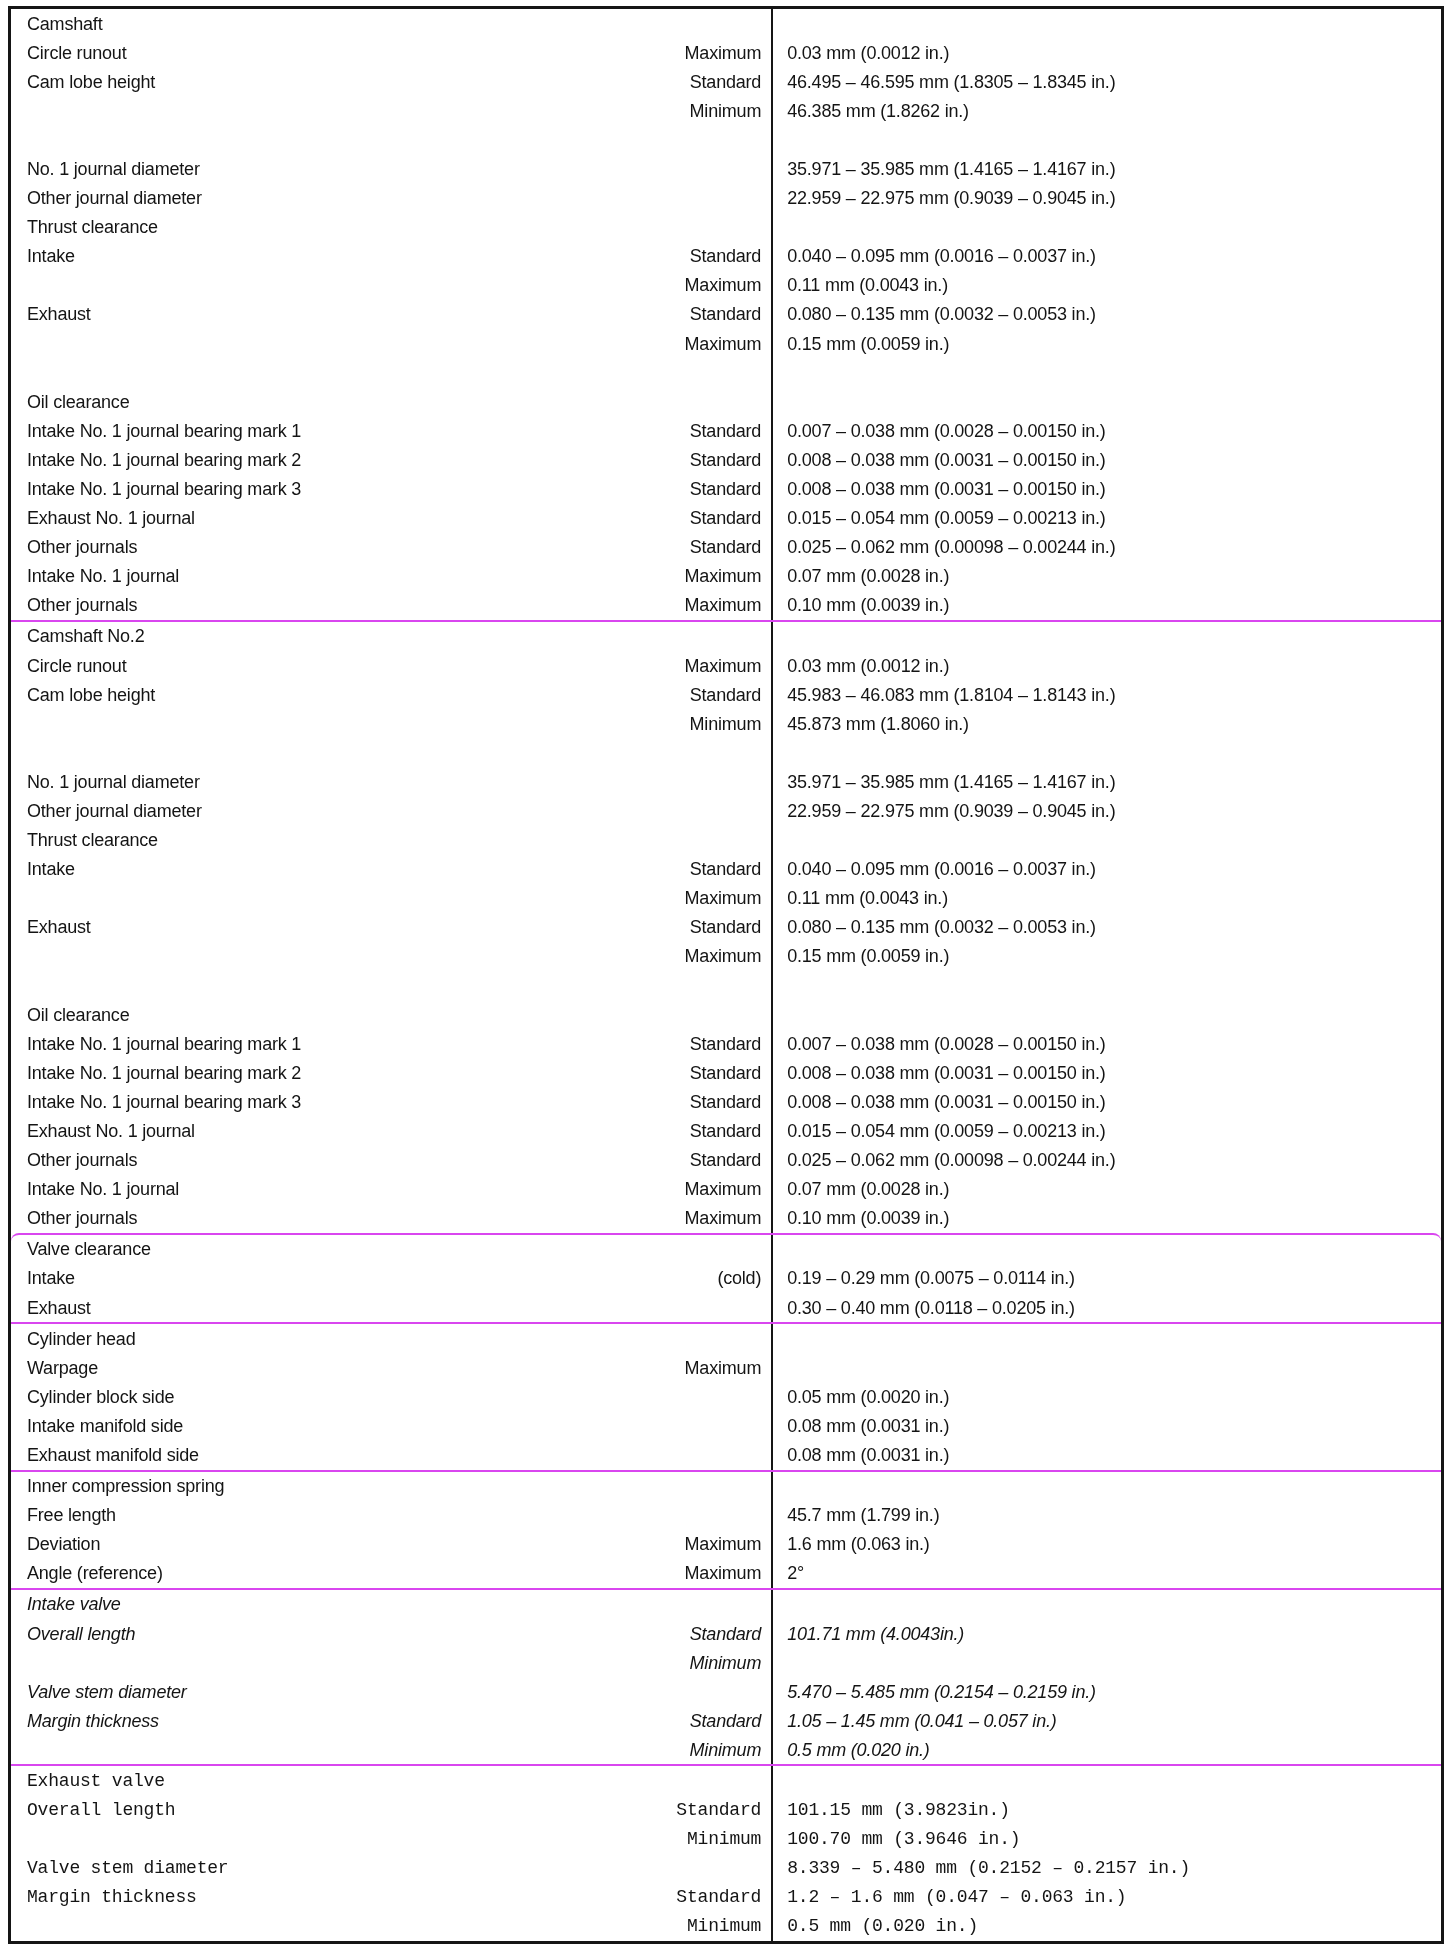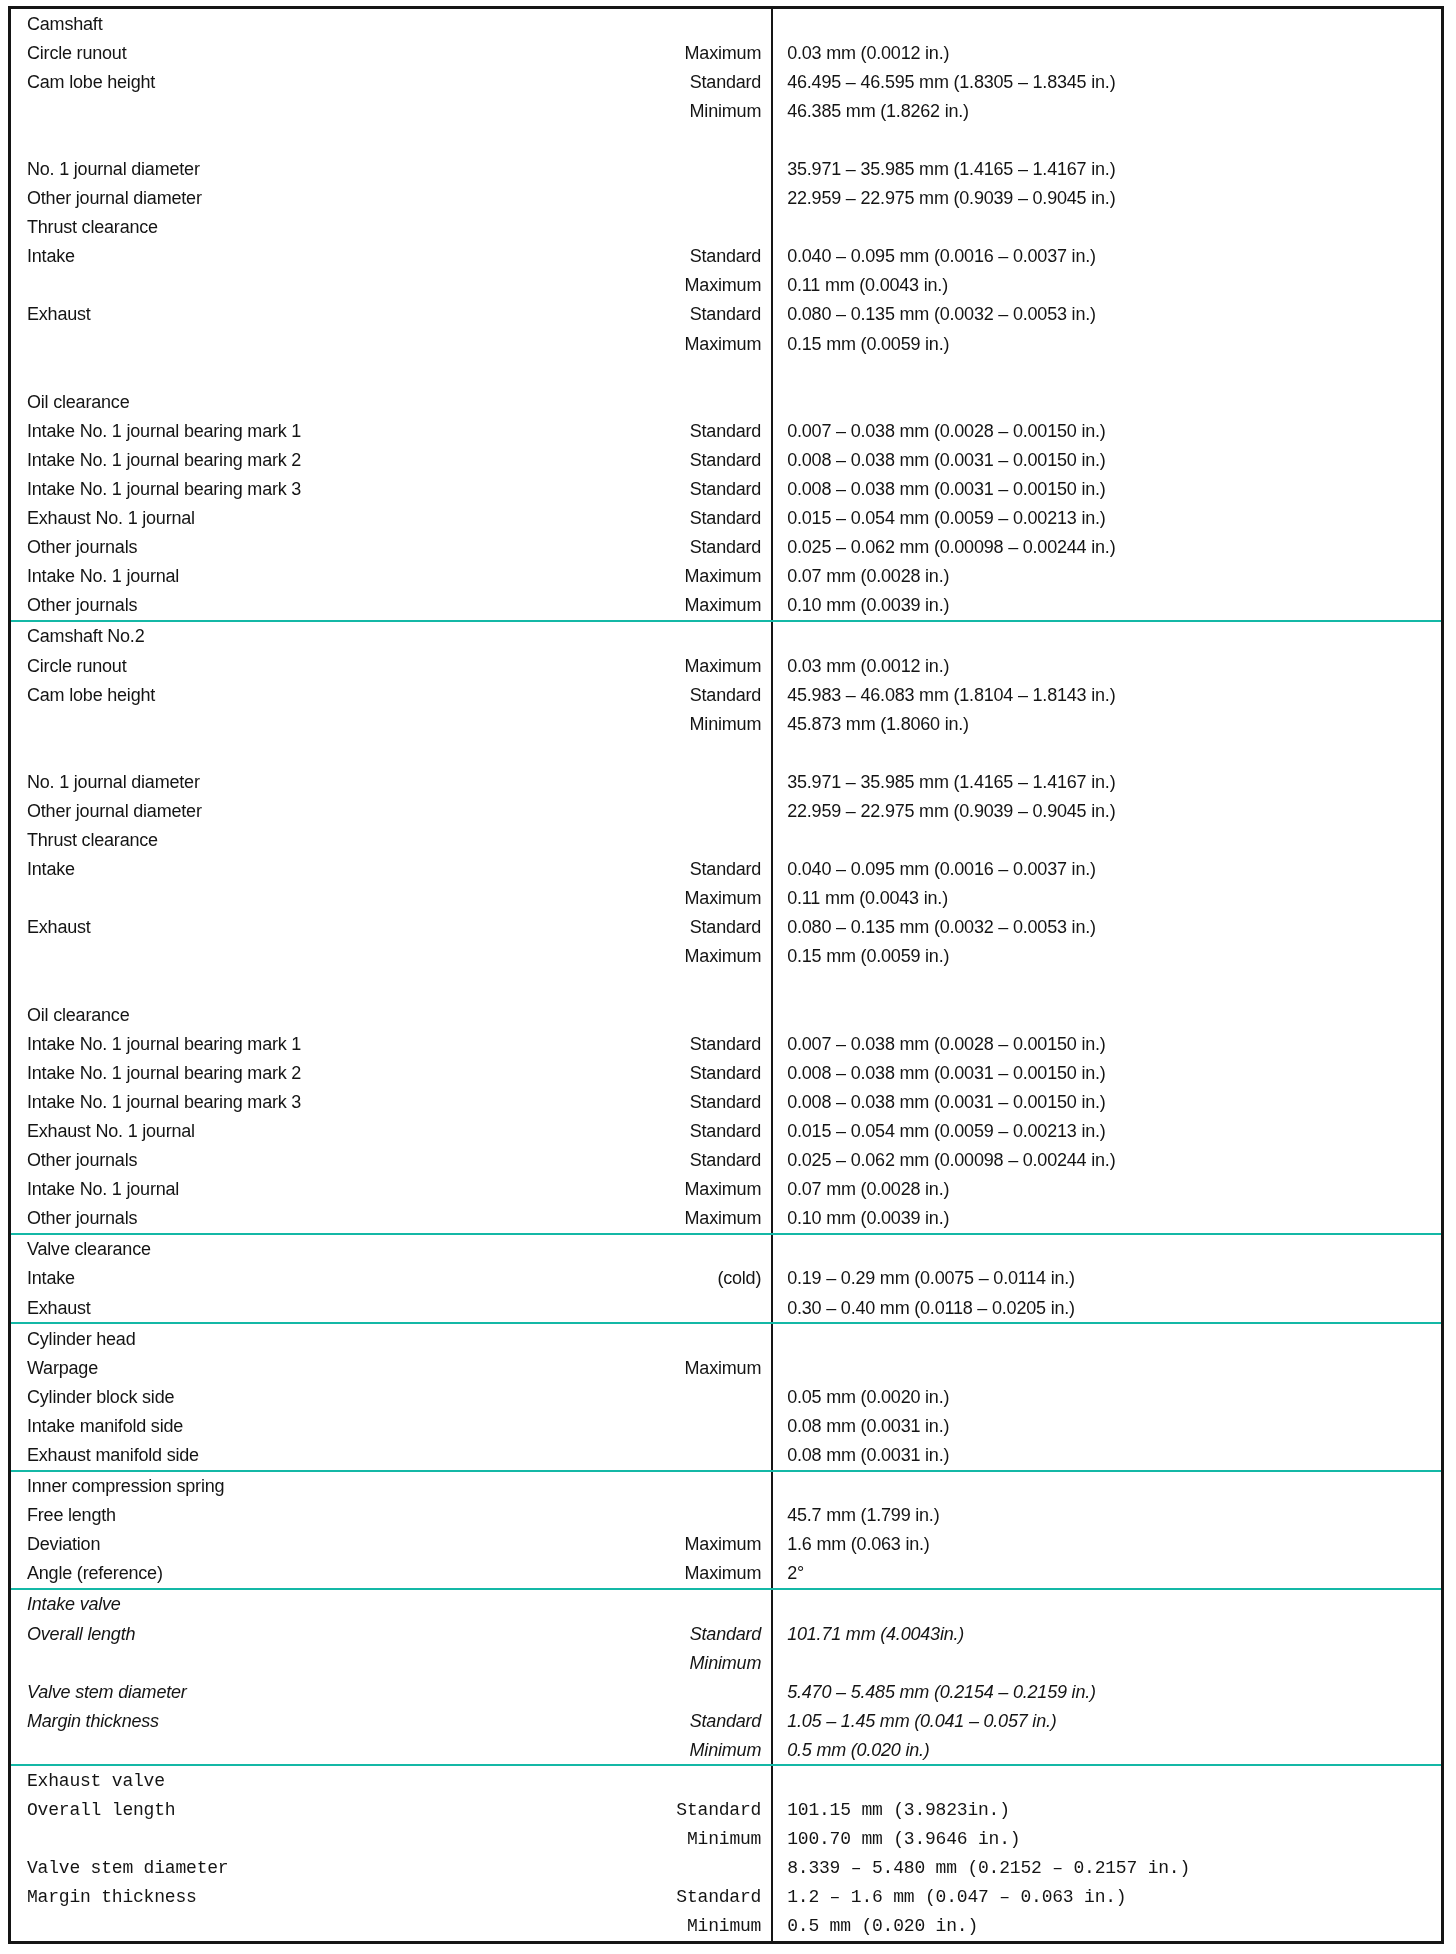--- a/index.html
+++ b/index.html
@@ -24,21 +24,21 @@
     flex-direction: column;
     justify-content: space-between;
   }
   .section {
     display: flex;
     flex-direction: column;
     min-height: 0;
     flex-basis: 0;
   }
   .section + .section {
-    border-top: 2px solid #14b8a6;
+    border-top: 2px solid #d946ef;
   }
   .row {
     flex: 1 1 0;
     min-height: 0;
     display: flex;
     align-items: center;
     font-size: 18px;
     line-height: 1;
   }
   .cell-left {
@@ -366,21 +366,21 @@
           <div class="cell-right">0.07 mm (0.0028 in.)</div>
         </div>
         <div class="row">
           <div class="cell-left">
             <span class="item-label">Other journals</span>
             <span class="condition">Maximum</span>
           </div>
           <div class="cell-right">0.10 mm (0.0039 in.)</div>
         </div>
       </section>
-      <section class="section" style="flex-grow: 3;">
+      <section class="section" style="flex-grow: 3; border-radius: 8px;">
         <div class="row">
           <div class="cell-left">
             <span class="item-label">Valve clearance</span>
             <span class="condition"></span>
           </div>
           <div class="cell-right"></div>
         </div>
         <div class="row">
           <div class="cell-left">
             <span class="item-label">Intake</span>

